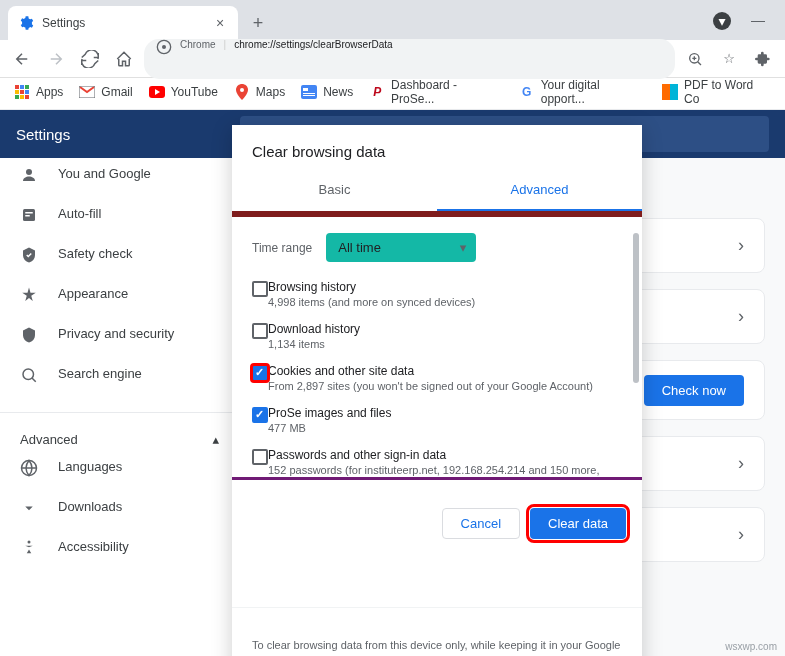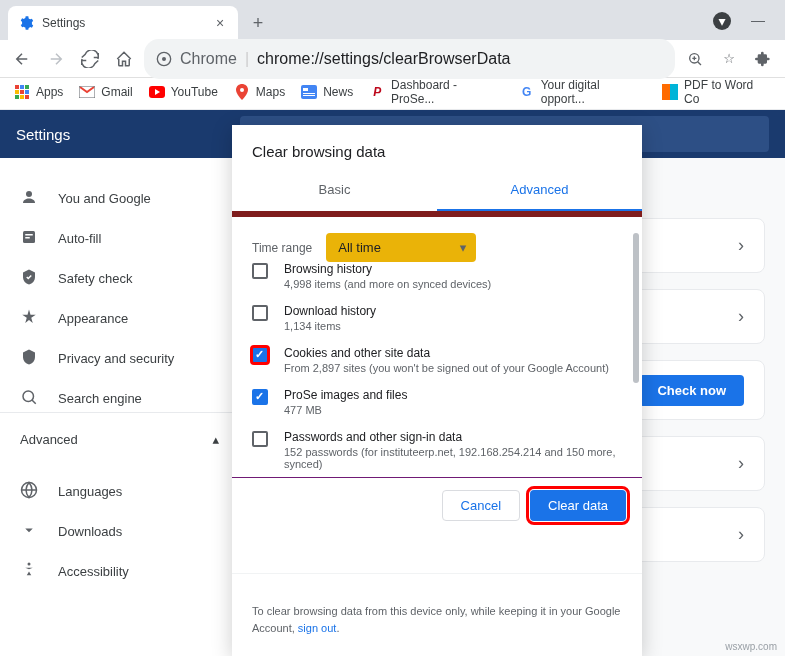--- a/index.html
+++ b/index.html
@@ -9,60 +9,60 @@
 .tab svg{width:16px;height:16px}
 .tab-title{flex:1;font-size:12px;color:#3c4043}
 .tab-close{width:16px;height:16px;display:flex;align-items:center;justify-content:center;color:#5f6368;font-size:14px}
 .newtab{width:28px;height:28px;display:flex;align-items:center;justify-content:center;color:#5f6368;font-size:18px;margin-left:6px;margin-bottom:3px}
 .wincontrols{margin-left:auto;margin-right:20px;display:flex;gap:20px;margin-bottom:10px;color:#5f6368}
 .wincontrols span{font-size:14px}
 .circle-down{width:18px;height:18px;border-radius:50%;background:#3c4043;display:flex;align-items:center;justify-content:center;color:#fff;font-size:10px}
 .toolbar{height:38px;background:#fff;border-bottom:1px solid #e0e0e0;display:flex;align-items:center;padding:0 8px;gap:6px}
 .navbtn{width:28px;height:28px;display:flex;align-items:center;justify-content:center;color:#5f6368;border-radius:50%}
 .navbtn.disabled{color:#bdc1c6}
-.omnibox{flex:1;height:40px;background:#f1f3f4;border-radius:15px;display:flex;align-items:center;padding:0 12px;gap:8px;color:#5f6368;font-size:16px}
+.omnibox{flex:1;height:40px;background:#f1f3f4;border-radius:15px;display:flex;padding:0 12px;gap:8px;color:#5f6368;font-size:10px}
 .omnibox .url-prefix{color:#5f6368}
 .omnibox .url-path{color:#202124}
 .bookmarks{height:32px;background:#fff;border-bottom:1px solid #e8eaed;display:flex;padding:0 8px;gap:4px;font-size:12px}
 .bm{display:flex;align-items:center;gap:6px;padding:0 6px;color:#3c4043;height:28px}
 .bm-icon{width:16px;height:16px;display:flex;align-items:center;justify-content:center}
 .settings-header{height:48px;background:#1a3a6e;display:flex;align-items:center;padding:0 16px;color:#fff}
 .settings-title{font-size:15px;width:224px}
 .search-bar{flex:1;height:36px;background:#2d4f85;border-radius:4px;display:flex;align-items:center;padding:0 12px;gap:10px;color:#8ba4c7;font-size:14px}
 .content{display:flex;height:498px;background:#fff;position:relative}
 .sidebar{width:240px;padding:8px 0;border-right:1px solid #f1f3f4;position:relative}
-.side-item{display:flex;align-items:flex-end;gap:20px;padding:0 20px;height:40px;color:#3c4043;font-size:13px}
+.side-item{display:flex;align-items:flex-start;gap:20px;padding:0 20px;height:40px;color:#3c4043;font-size:13px}
 .side-item svg,.side-item .sicon{width:18px;height:18px;color:#5f6368;flex-shrink:0}
 .side-sep{height:1px;background:#e8eaed;margin:6px 0}
 .side-adv{display:flex;align-items:center;justify-content:space-between;padding:0 20px;height:40px;color:#3c4043;font-size:13px}
 .sidebar-scroll{position:absolute;right:0;top:8px;width:6px;height:180px;background:#bdc1c6;border-radius:3px}
 .main{flex:1;background:#f8f9fa;position:relative;padding-top:60px}
 .card{background:#fff;border:1px solid #e8eaed;border-radius:8px;margin:0 20px 16px;padding:16px 20px;display:flex;justify-content:space-between;align-items:center}
 .card .chev{color:#5f6368;font-size:18px}
-.checknow{background:#1a73e8;color:#fff;border:none;padding:8px 18px;border-radius:4px;font-size:13px;font-weight:700}
+.checknow{background:#1a73e8;color:#fff;border:none;padding:8px 18px;border-radius:4px;font-size:13px;font-weight:400}
 .dim{color:#5f6368;display:flex;align-items:center;gap:6px}
 .dialog{position:absolute;left:232px;top:125px;width:410px;background:#fff;border-radius:0;box-shadow:0 4px 20px rgba(0,0,0,0.2);z-index:10}
 .dlg-title{padding:18px 20px 10px;font-size:15px;color:#202124}
 .tabs{display:flex;border-bottom:6px solid #7f1d1d}
 .tabbtn{flex:1;text-align:center;padding:12px 0;font-size:13px;color:#5f6368;border-bottom:2px solid transparent}
 .tabbtn.active{color:#1a73e8;border-bottom-color:#1a73e8}
 .dlg-body{padding:16px 20px 8px;max-height:260px;overflow:hidden;position:relative}
-.timerange{display:flex;align-items:center;gap:14px;font-size:12px;color:#5f6368}
-.select{background:#eab308;padding:7px 30px 7px 12px;border-radius:4px;font-size:13px;color:#202124;position:relative;width:150px}
+.timerange{display:flex;align-items:center;gap:14px;margin-bottom:18px;font-size:12px;color:#5f6368}
+.select{background:#14b8a6;padding:7px 30px 7px 12px;border-radius:4px;font-size:13px;color:#202124;position:relative;width:150px}
 .select::after{content:"▾";position:absolute;right:10px;top:7px;color:#5f6368}
-.opt{display:flex;gap:16px;margin-bottom:14px;align-items:flex-start}
+.opt{display:flex;margin-bottom:14px;align-items:flex-start}
 .chk{width:16px;height:16px;border:2px solid #5f6368;border-radius:2px;flex-shrink:0;margin-top:1px;position:relative}
 .chk.checked{background:#1a73e8;border-color:#1a73e8}
 .chk.checked::after{content:"✓";color:#fff;position:absolute;font-size:11px;left:1px;top:-1px;font-weight:bold}
 .chk.highlight{outline:3px solid red;outline-offset:-1px}
 .opt-txt{font-size:12px}
 .opt-title{color:#202124;margin-bottom:2px}
 .opt-sub{color:#5f6368;font-size:11px}
 .dlg-scroll{position:absolute;right:3px;top:16px;width:6px;height:150px;background:#bdc1c6;border-radius:3px}
-.dlg-footer{border-top:1px solid #701a75;padding:12px 16px;display:flex;justify-content:flex-end;gap:10px}
+.dlg-footer{border-top:3px solid #701a75;padding:28px 16px;display:flex;justify-content:flex-end;gap:10px}
 .btn-cancel{background:#fff;border:1px solid #dadce0;color:#1a73e8;padding:7px 18px;border-radius:4px;font-size:13px}
 .btn-clear{background:#1a73e8;color:#fff;border:none;padding:7px 18px;border-radius:4px;font-size:13px;outline:3px solid red;outline-offset:1px}
 .dlg-note{padding:29px 20px 20px;font-size:11px;color:#5f6368;border-top:1px solid #f1f3f4;line-height:1.5}
 .dlg-note a{color:#1a73e8;text-decoration:none}
 .watermark{position:absolute;bottom:4px;right:8px;font-size:10px;color:#9aa0a6}
 </style>
 </head>
 <body>
 
 <div class="titlebar">

